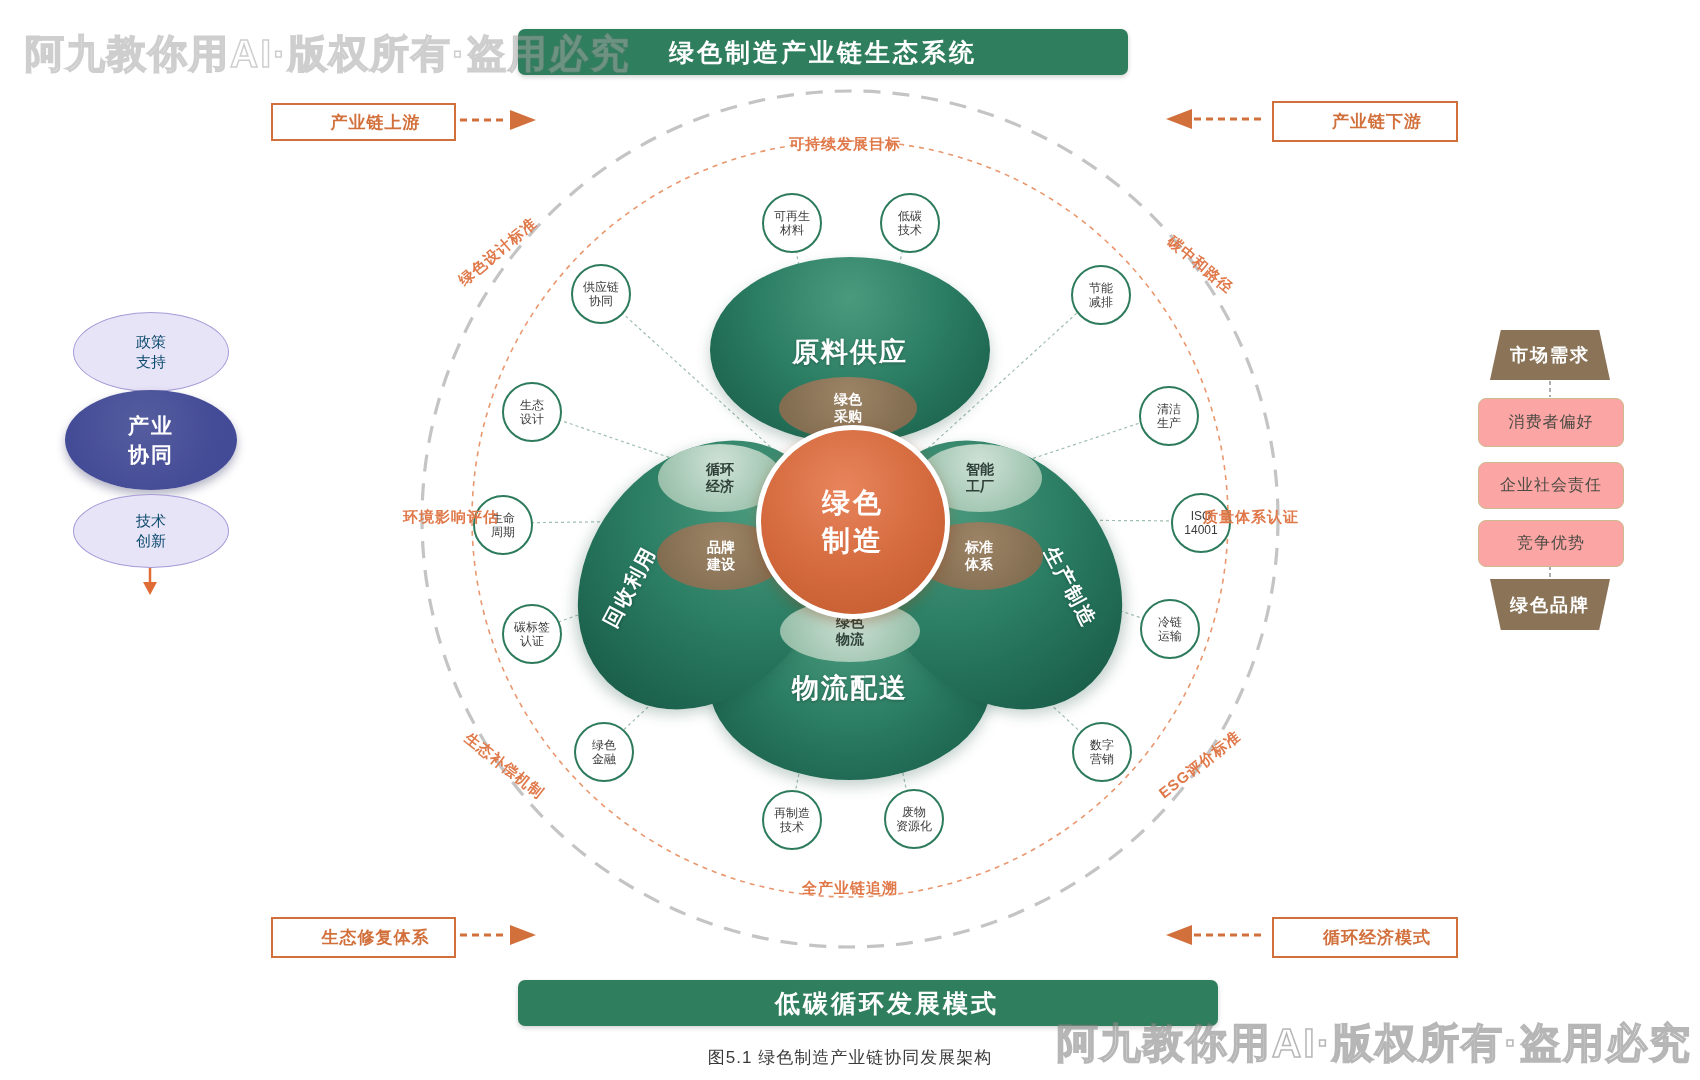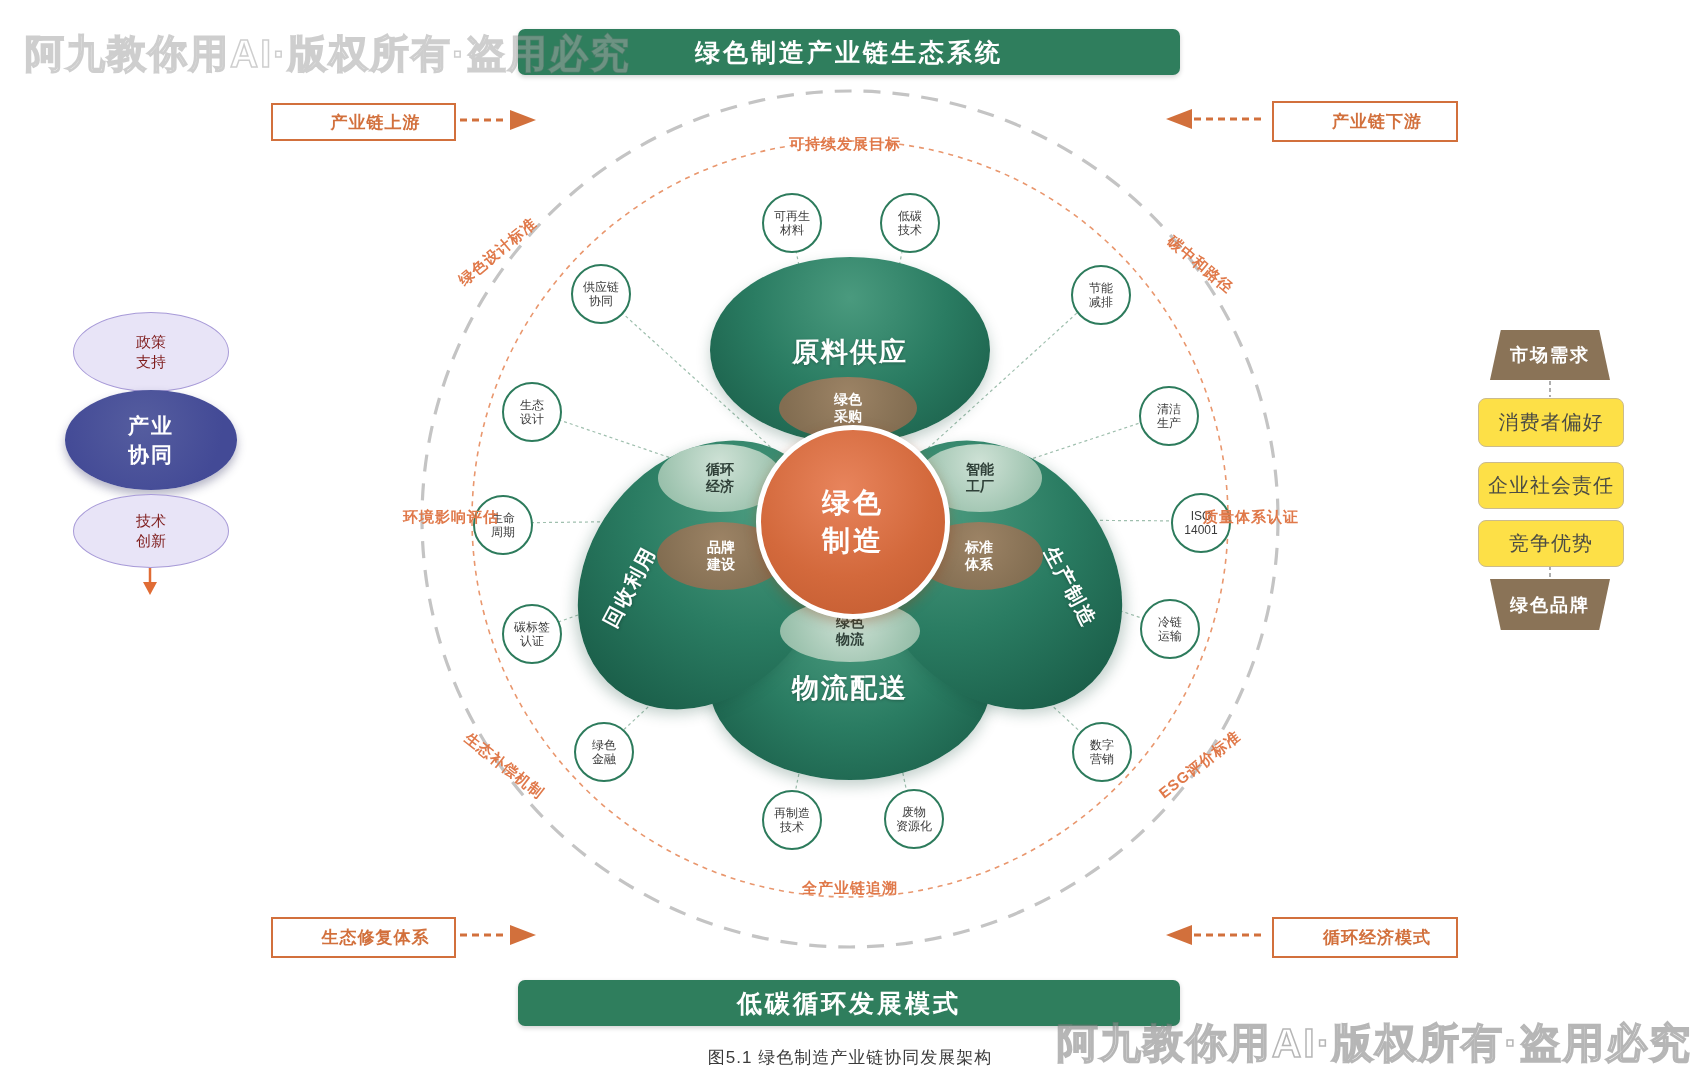--- a/index.html
+++ b/index.html
@@ -39,36 +39,36 @@
   .banner{position:absolute;z-index:7;background:#2f7e5d;border-radius:7px;display:flex;
     align-items:center;justify-content:center;color:#fff;font-size:25px;font-weight:700;letter-spacing:3px;
     box-shadow:0 2px 5px rgba(0,0,0,.18);}
   .corner-box{position:absolute;z-index:7;background:#fff;border:2px solid #d2703c;color:#d2703c;
     font-size:17px;font-weight:700;display:flex;align-items:center;justify-content:center;letter-spacing:1px;padding-left:24px;}
   .caption{position:absolute;z-index:7;font-size:17px;color:#3a3a3a;text-align:center;letter-spacing:1px;}
 
   
   .lav-ell{position:absolute;z-index:7;border-radius:50%;background:#e8e4f7;border:1.5px solid #a89bd8;
     display:flex;flex-direction:column;align-items:center;justify-content:center;
-    font-size:15px;color:#7f1d1d;line-height:1.35;text-align:center;}
+    font-size:15px;color:#0c4a6e;line-height:1.35;text-align:center;}
   .indigo-ell{position:absolute;z-index:7;border-radius:50%;
     background:radial-gradient(circle at 45% 35%,#555d9f 0%,#434a96 70%);
     box-shadow:0 5px 10px rgba(40,40,90,.35);display:flex;flex-direction:column;align-items:center;
     justify-content:center;font-size:21px;font-weight:700;color:#fff;line-height:1.4;letter-spacing:2px;text-align:center;}
   .result-box{position:absolute;z-index:7;background:#eae7f8;border:2px solid #9a8ed2;border-radius:10px;
     display:flex;flex-direction:column;align-items:center;justify-content:center;
     font-size:17px;font-weight:700;color:#2f2c49;line-height:1.55;text-align:center;}
 
   
   .trap{position:absolute;z-index:7;background:#8a7357;color:#fff;font-size:18px;font-weight:700;
     display:flex;align-items:center;justify-content:center;letter-spacing:2px;}
   .trap-down{clip-path:polygon(9% 0,91% 0,100% 100%,0 100%);}
   .trap-up{clip-path:polygon(0 0,100% 0,91% 100%,9% 100%);}
-  .cream-box{position:absolute;z-index:7;background:#fde047;border:1.5px solid #cbbb8e;border-radius:8px;
-    display:flex;align-items:center;justify-content:center;font-size:20px;color:#4c4c44;letter-spacing:1px;}
+  .cream-box{position:absolute;z-index:7;background:#fca5a5;border:1.5px solid #cbbb8e;border-radius:8px;
+    display:flex;align-items:center;justify-content:center;font-size:16px;color:#4c4c44;letter-spacing:1px;}
 
   
   .wm{position:absolute;z-index:8;font-size:39px;font-weight:700;white-space:nowrap;letter-spacing:2px;
     color:rgba(255,255,255,.25);-webkit-text-stroke:1.5px rgba(125,125,125,.38);}
   .wm-bottom{font-size:41px;-webkit-text-stroke:1.5px rgba(110,110,110,.5);}
 </style>
 </head>
 <body>
 
 <div id="stage">
@@ -219,22 +219,22 @@
 
   <div class="ring-label" style="left:498px;top:252px;transform:translate(-50%,-50%) rotate(-40deg);">绿色设计标准</div>
   <div class="ring-label" style="left:845px;top:144px;transform:translate(-50%,-50%);">可持续发展目标</div>
   <div class="ring-label" style="left:1200px;top:265px;transform:translate(-50%,-50%) rotate(40deg);">碳中和路径</div>
   <div class="ring-label" style="left:451px;top:517px;transform:translate(-50%,-50%);">环境影响评估</div>
   <div class="ring-label" style="left:1251px;top:517px;transform:translate(-50%,-50%);">质量体系认证</div>
   <div class="ring-label" style="left:504px;top:766px;transform:translate(-50%,-50%) rotate(38deg);">生态补偿机制</div>
   <div class="ring-label" style="left:1200px;top:765px;transform:translate(-50%,-50%) rotate(-38deg);">ESG评价标准</div>
   <div class="ring-label" style="left:850px;top:888px;transform:translate(-50%,-50%);">全产业链追溯</div>
 
-  <div class="banner" style="left:518px;top:29px;width:662px;height:46px;">绿色制造产业链生态系统</div>
-  <div class="banner" style="left:518px;top:980px;width:662px;height:46px;">低碳循环发展模式</div>
+  <div class="banner" style="left:518px;top:29px;width:610px;height:46px;">绿色制造产业链生态系统</div>
+  <div class="banner" style="left:518px;top:980px;width:662px;height:46px;padding-left:38px;">低碳循环发展模式</div>
 
   <div class="corner-box" style="left:271px;top:103px;width:157px;height:34px;">产业链上游</div>
   <div class="corner-box" style="left:1272px;top:101px;width:158px;height:37px;">产业链下游</div>
   <div class="corner-box" style="left:271px;top:917px;width:157px;height:37px;">生态修复体系</div>
   <div class="corner-box" style="left:1272px;top:917px;width:158px;height:37px;">循环经济模式</div>
 
   <div class="caption" style="left:650px;top:1046px;width:400px;">图5.1 绿色制造产业链协同发展架构</div>
 
   <div class="lav-ell" style="left:73px;top:312px;width:154px;height:78px;">
     <span>政策</span>

